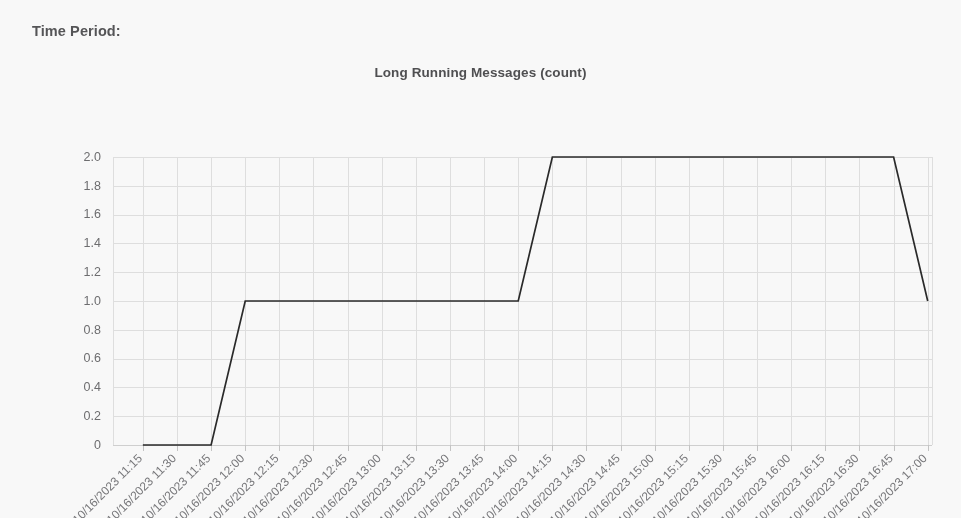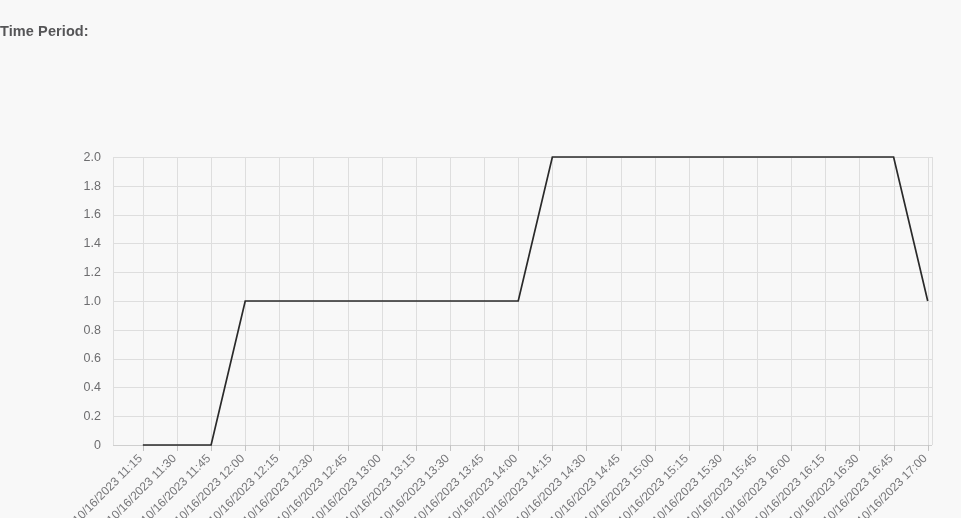--- a/index.html
+++ b/index.html
@@ -18,20 +18,21 @@
   
   #toolbar {
     position: absolute;
     left: 0;
     top: 0;
     width: 961px;
     height: 62px;
     display: flex;
     align-items: center;
     box-sizing: border-box;
+    padding-left: 32px;
     background: #f8f8f8;
   }
   #time-period-label {
     font-size: 14.5px;
     font-weight: bold;
     color: #555557;
     letter-spacing: .1px;
     white-space: nowrap;
   }
   #time-period-select {
@@ -128,20 +129,21 @@
 </style>
 </head>
 <body>
 
 <div id="toolbar">
   <div id="time-period-label">Time Period:</div>
 
 </div>
 
 <div id="chart-panel">
+  <div id="chart-title">Long Running Messages (count)</div>
 
   <svg id="chart-svg" viewBox="0 0 961 456">
     <g id="grid-layer">
         <line x1="113" y1="383.5" x2="932" y2="383.5" class="axis-line"></line>
         <line x1="113" y1="354.5" x2="932" y2="354.5" class="grid-line"></line>
         <line x1="113" y1="325.5" x2="932" y2="325.5" class="grid-line"></line>
         <line x1="113" y1="297.5" x2="932" y2="297.5" class="grid-line"></line>
         <line x1="113" y1="268.5" x2="932" y2="268.5" class="grid-line"></line>
         <line x1="113" y1="239.5" x2="932" y2="239.5" class="grid-line"></line>
         <line x1="113" y1="210.5" x2="932" y2="210.5" class="grid-line"></line>

